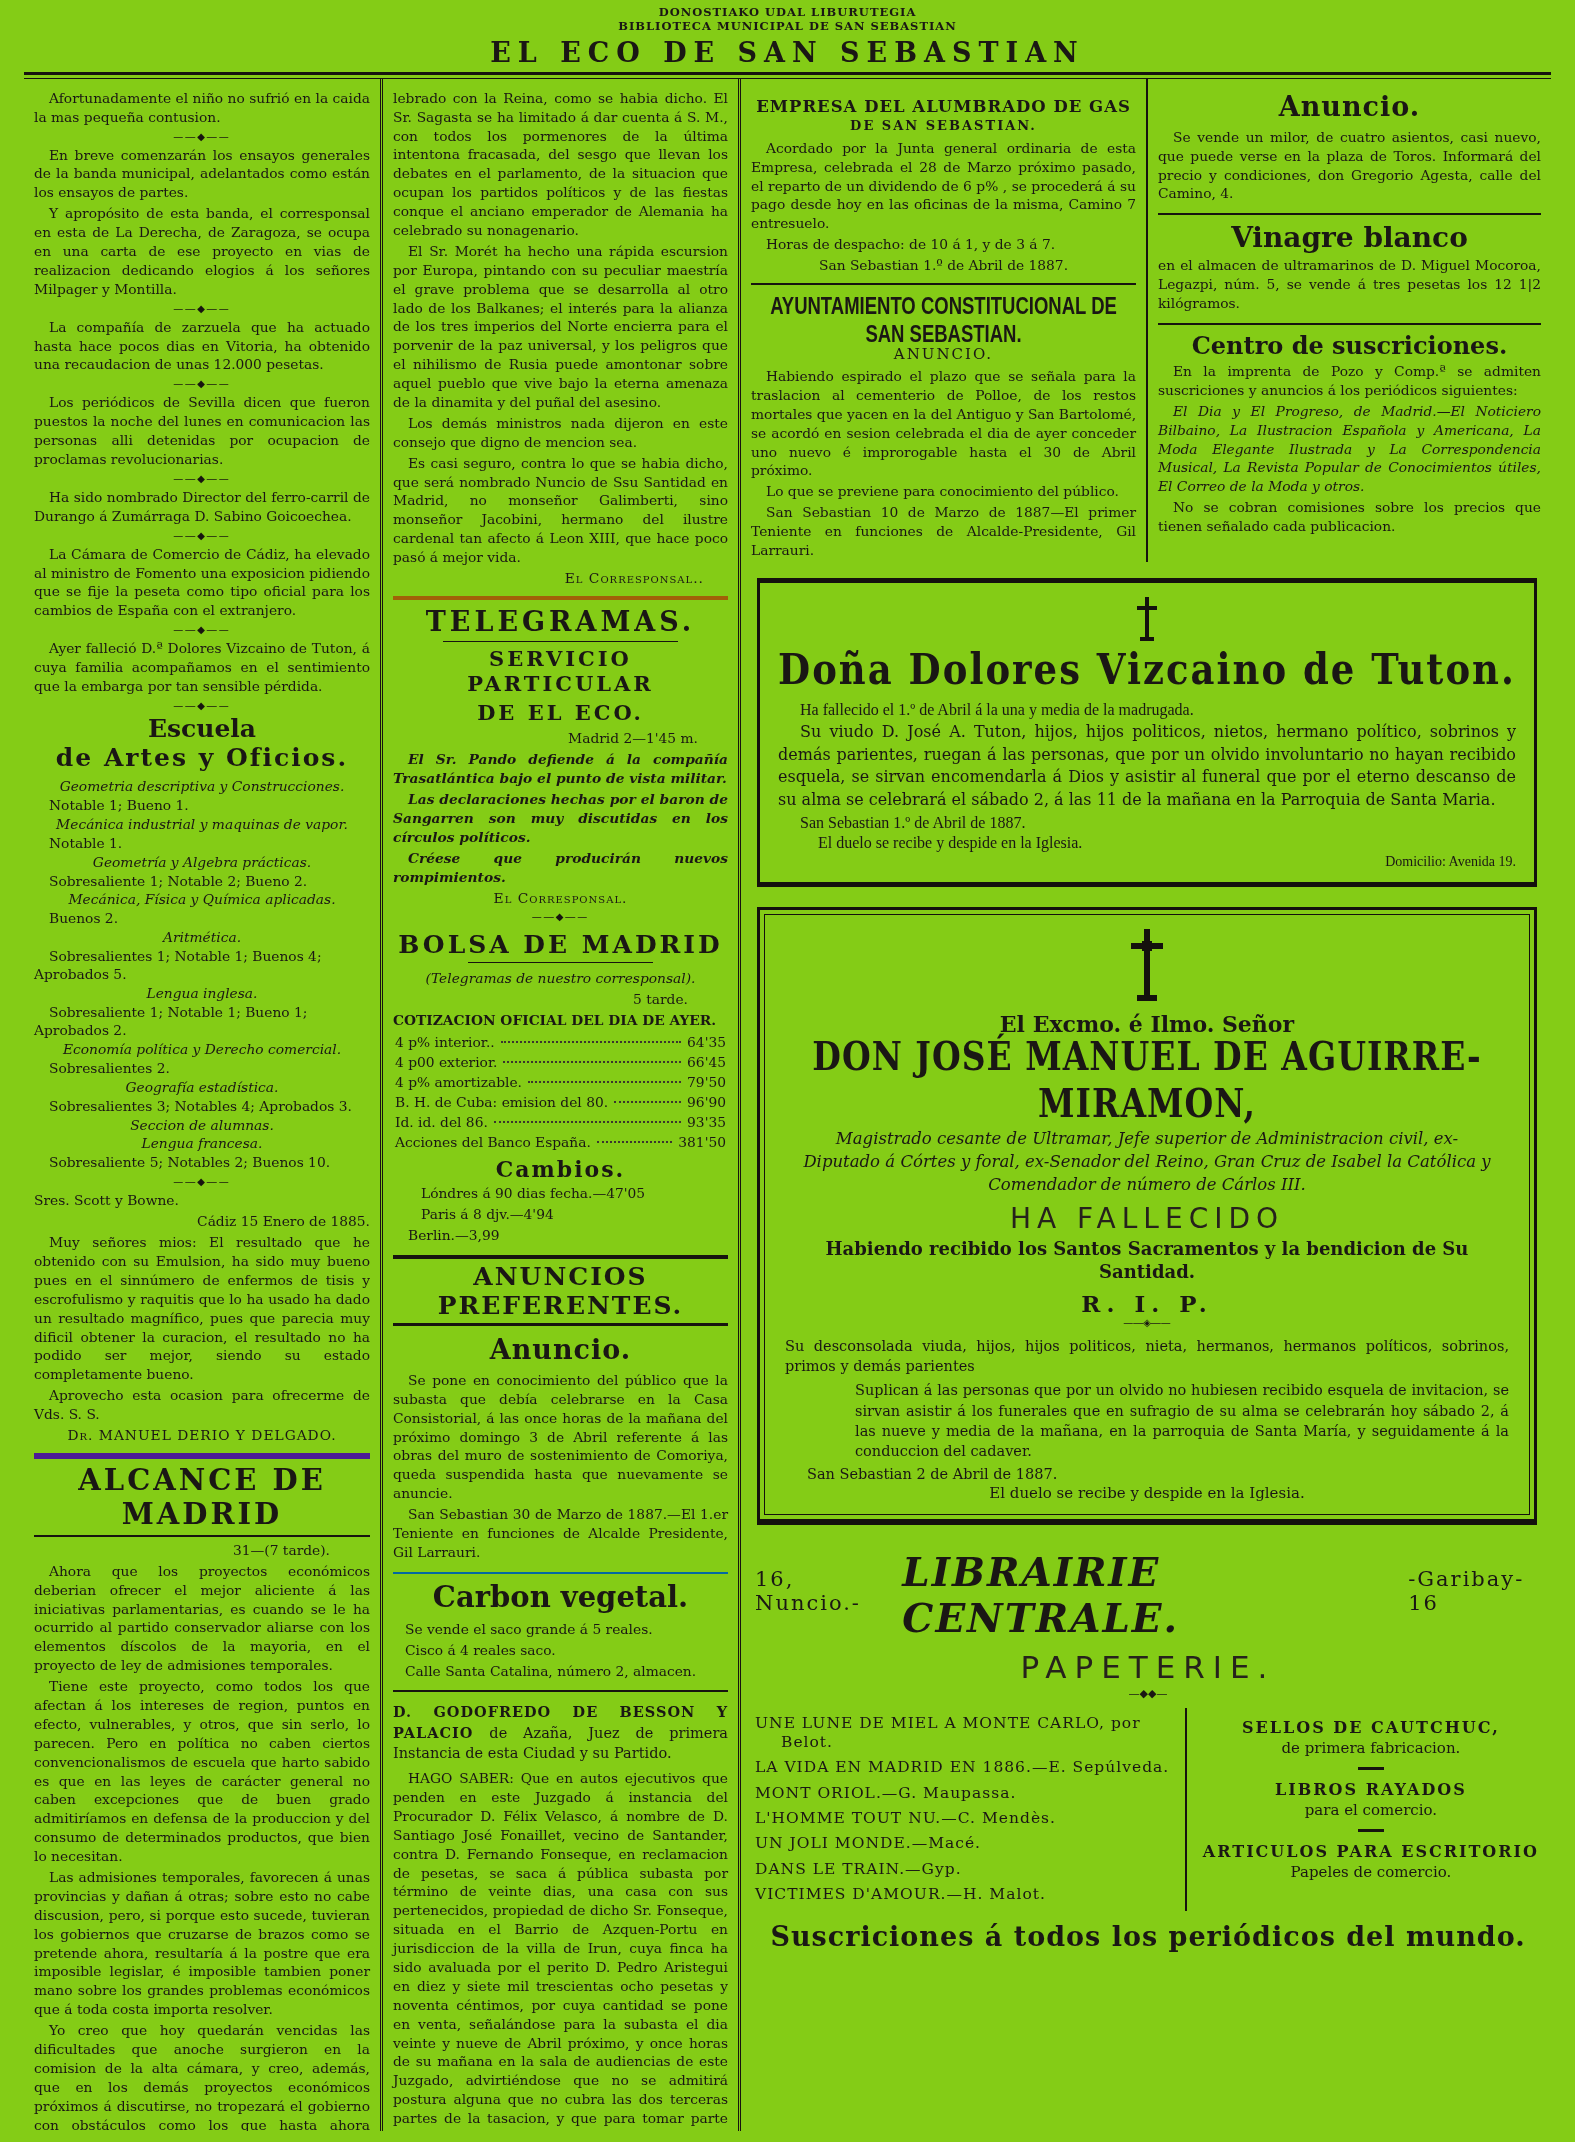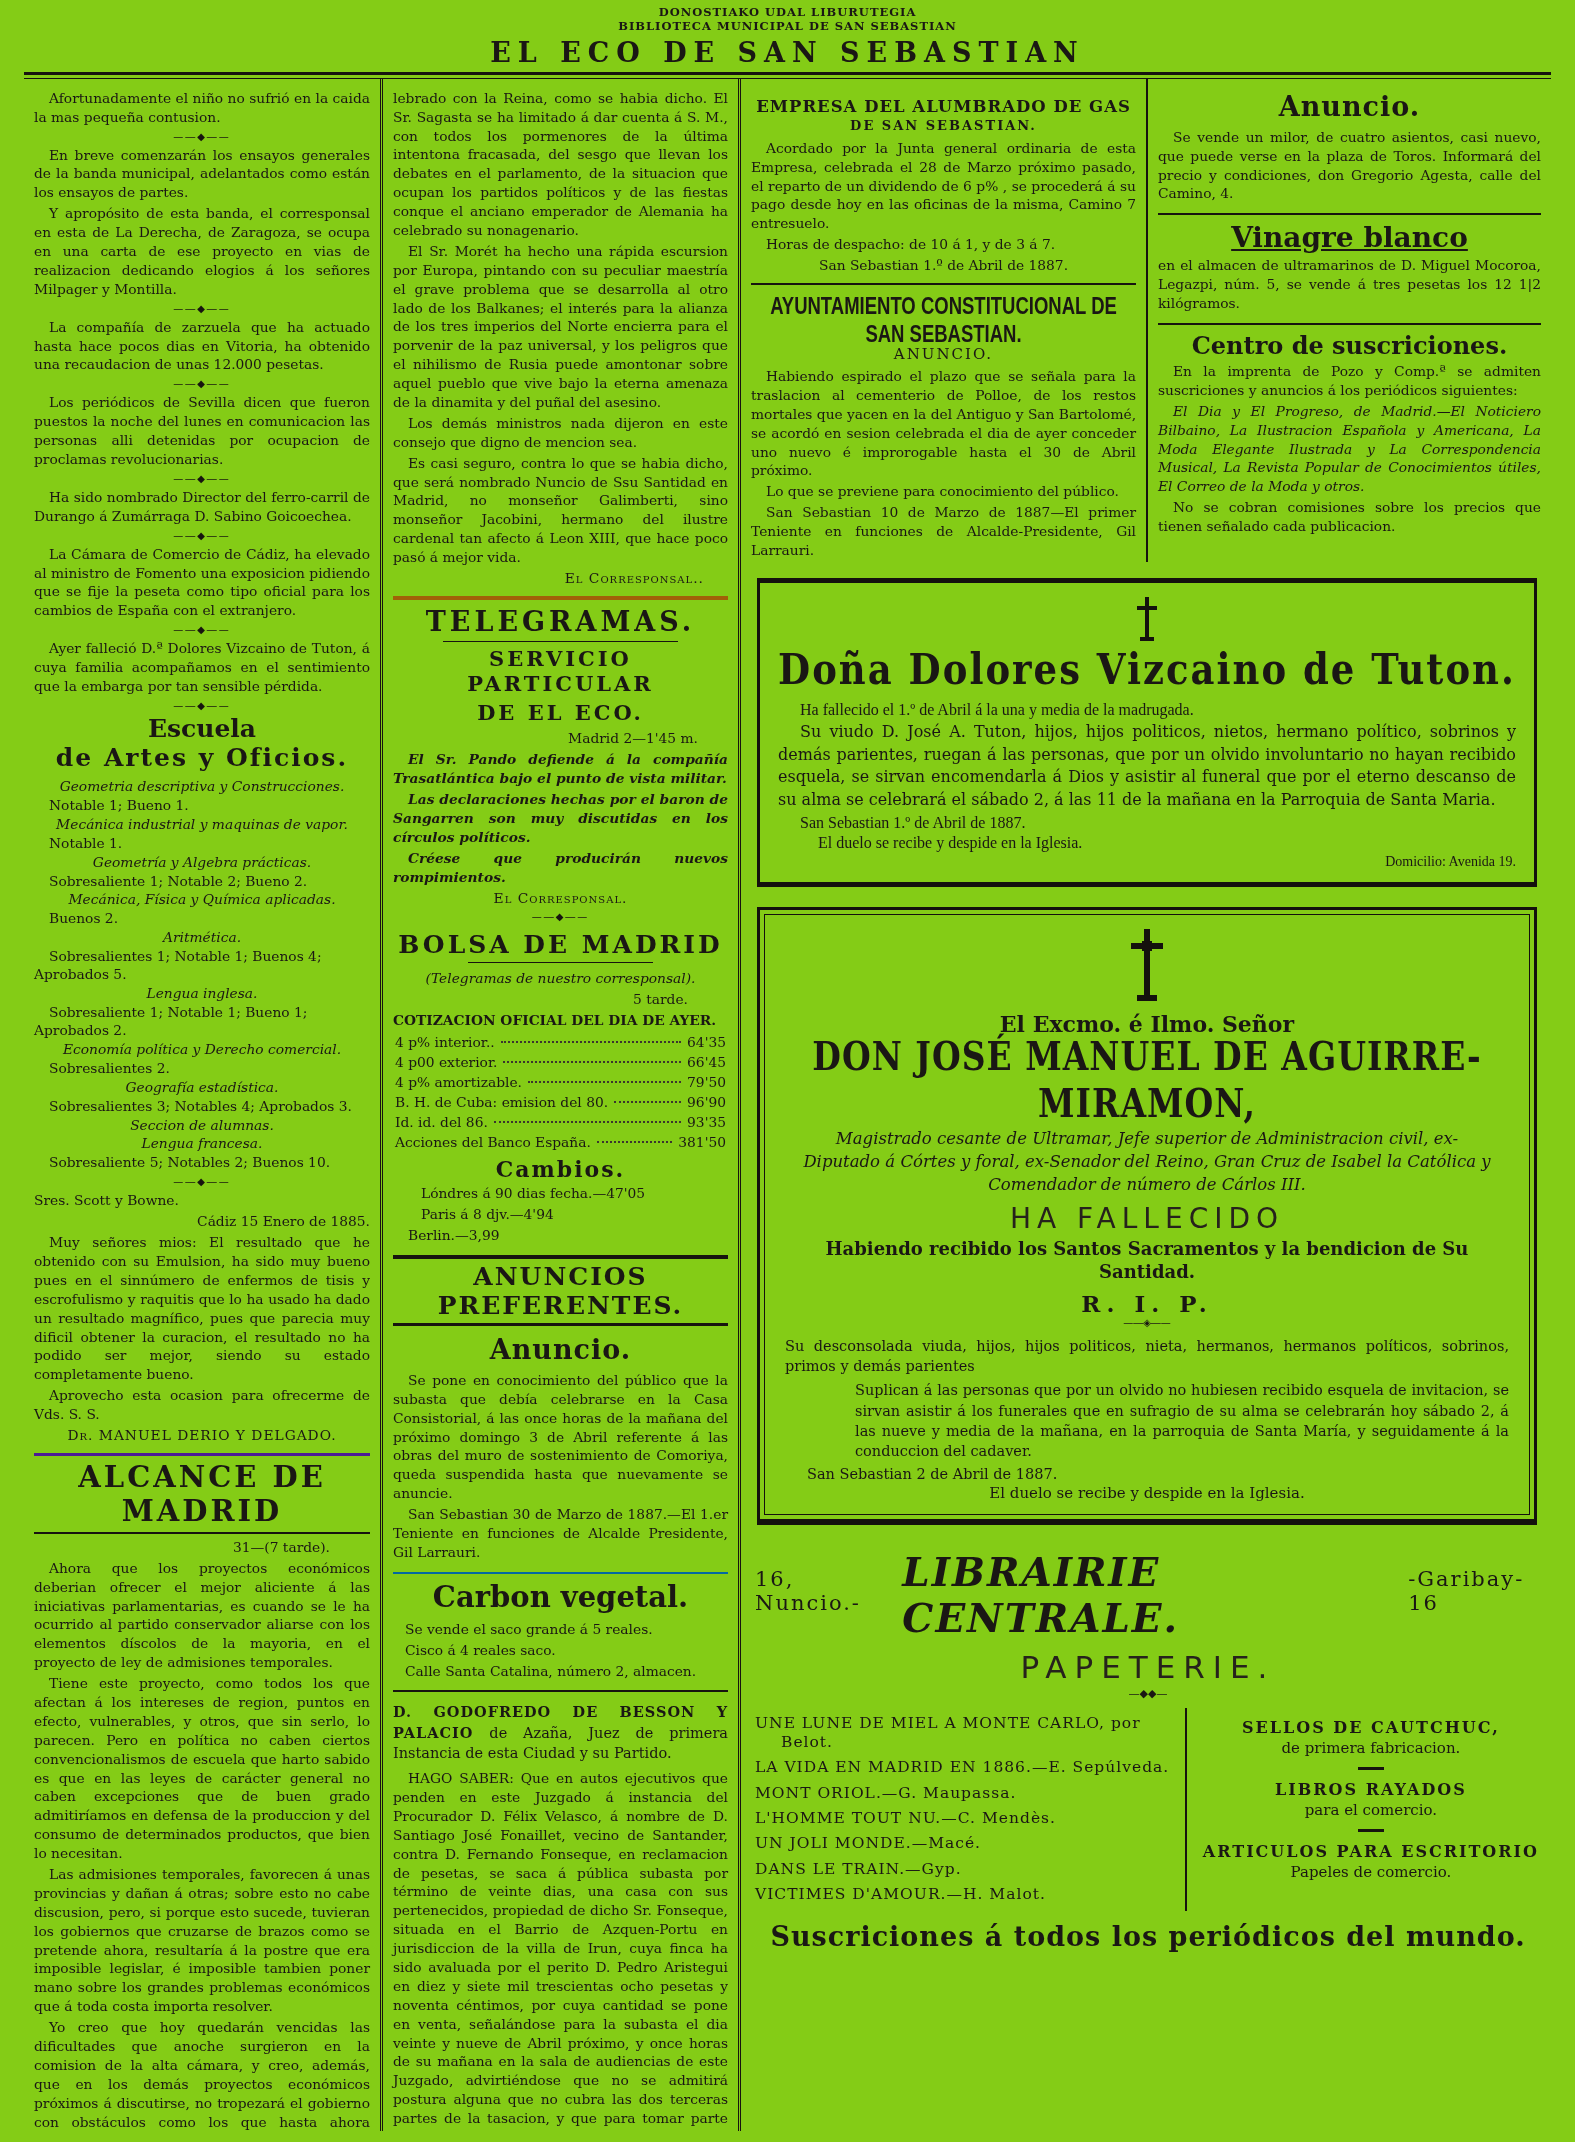--- a/index.html
+++ b/index.html
@@ -29,21 +29,21 @@
   .it{font-style:italic;}
   .sc{font-variant:small-caps;letter-spacing:1px;}
   .orn{ text-align:center;font-family:"DejaVu Sans",sans-serif;font-size:10px;color:#17140f;
         letter-spacing:2px;margin:4px 0;}
   .orn::before{content:"—―\25C6―—";}
   .subj{font-style:italic;text-align:center;font-size:13.8px;line-height:1.3;margin:1px 0;}
   .res{font-size:13.8px;line-height:1.3;margin:1px 0;text-indent:15px;text-align:left;}
   
   .h-school{font-size:25px;font-weight:bold;text-align:center;line-height:1.1;margin:4px 0 2px;}
   .h-school2{font-size:25px;font-weight:bold;text-align:center;line-height:1.1;margin:0 0 6px;letter-spacing:2px;}
-  .alcance-wrap{border-top:3px solid #4c1d95;border-bottom:2px solid #17140f;margin:8px 0 4px;padding:4px 0;}
+  .alcance-wrap{border-top:6px solid #4c1d95;border-bottom:2px solid #17140f;margin:8px 0 4px;padding:4px 0;}
   .h-alcance{font-size:29px;font-weight:bold;text-align:center;letter-spacing:3px;margin:0;}
   .h-telegramas{font-size:27px;font-weight:bold;text-align:center;letter-spacing:4px;margin:6px 0 2px;}
   .telegramas-sec{border-top:4px solid #a16207;margin-top:8px;}
   .thinrule{border-top:1px solid #17140f;width:70%;margin:4px auto;}
   .h-servicio{font-size:21px;font-weight:bold;text-align:center;letter-spacing:3px;line-height:1.2;margin:4px 0 0;}
   .h-bolsa{font-size:25px;font-weight:bold;text-align:center;letter-spacing:3px;margin:8px 0 0;}
   .bolsa-underline{border-top:1px solid #17140f;width:55%;margin:3px auto 6px;}
   .qrow{display:flex;align-items:baseline;font-size:13.8px;line-height:1.45;padding:0 2px;}
   .qlabel{white-space:nowrap;}
   .leader{flex:1;border-bottom:2px dotted #3a352e;margin:0 6px;transform:translateY(-4px);min-width:12px;}
@@ -58,21 +58,21 @@
   .jud-intro .lead{font-weight:bold;letter-spacing:1px;}
   
   .h-gas{font-size:16.5px;font-weight:bold;text-align:center;letter-spacing:1px;margin:8px 0 0;}
   .h-gas2{font-size:13px;font-weight:bold;text-align:center;letter-spacing:2px;margin:2px 0 6px;}
   .gas-sec{border-bottom:2px solid #17140f;padding-bottom:6px;}
   .h-ayto{font-family:"Liberation Sans",sans-serif;font-size:18.5px;font-weight:bold;text-align:center;
           letter-spacing:0px;margin:8px 0 0;transform:scaleY(1.25);transform-origin:top;}
   .h-ayto-sub{font-size:15px;text-align:center;letter-spacing:2px;margin:8px 0 4px;}
   
   .c4 .sec{border-bottom:2px solid #17140f;padding-bottom:8px;}
-  .h-vinagre{font-size:28px;text-align:center;margin:6px 0 2px;text-decoration:underline;}
+  .h-vinagre{font-size:28px;text-align:center;margin:6px 0 2px;}
   .h-centro{font-size:24px;font-weight:bold;text-align:center;margin:6px 0 2px;}
   
   .obit1{margin:16px 14px 6px 16px;border:3px solid #14110d;border-top-width:5px;border-bottom-width:5px;
          padding:14px 18px 10px;}
   .cross{display:block;margin:0 auto 6px;}
   .obit1-name{font-size:37px;font-weight:bold;text-align:center;letter-spacing:2px;margin:6px 0 10px;
               transform:scaleY(1.15);}
   .obit-line{font-size:16px;margin:2px 0;text-indent:22px;font-family:Liberation Serif, serif;}
   .obit-body{font-size:16px;line-height:1.42;text-align:justify;text-indent:22px;margin:2px 0;}
   .obit2{margin:14px 14px 10px 16px;border:3px solid #14110d;border-bottom-width:6px;padding:4px;}

